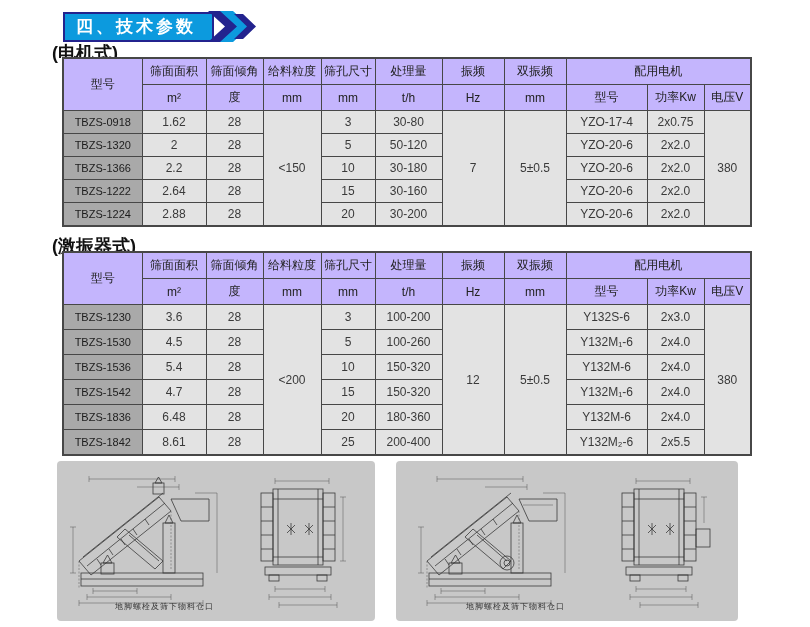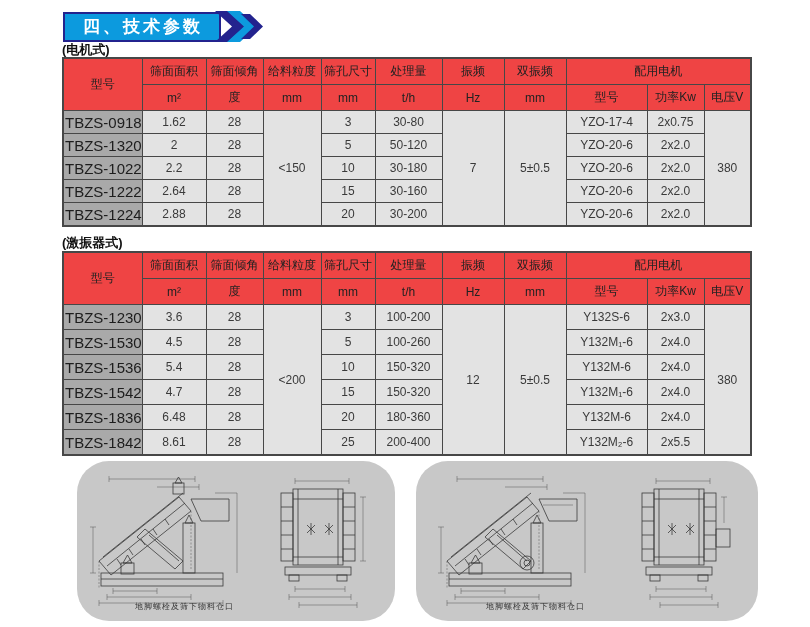--- a/index.html
+++ b/index.html
@@ -6,50 +6,49 @@
   body{
     width:810px;height:627px;background:#ffffff;
     font-family:"Liberation Sans","DejaVu Sans",sans-serif;
     position:relative;overflow:hidden;color:#222;
   }
   
   .banner-row{position:absolute;left:63px;top:11px;display:flex;align-items:center;}
   .banner{
     background:#0c9ade;border:2px solid #23238e;
     color:#ffffff;font-weight:bold;font-size:17px;letter-spacing:3px;
-    padding:2px 16px 3px 18px;line-height:21px;white-space:nowrap;
+    padding:2px 16px 3px 11px;line-height:21px;white-space:nowrap;
   }
   .chevrons{margin-left:-6px;display:block;}
   
   .section-label{
-    position:absolute;left:62px;font-size:13px;font-weight:bold;color:#111;
+    position:absolute;left:52px;font-size:18px;font-weight:bold;color:#111;
   }
   #label-motor{top:41px;}
   #label-exciter{top:234px;}
   
   table.spec{
     position:absolute;left:62px;border-collapse:collapse;table-layout:fixed;
     width:688px;border:2px solid #474747;
   }
   #motor-table{top:57px;}
   #exciter-table{top:251px;}
   table.spec th,table.spec td{
     border:1px solid #474747;text-align:center;vertical-align:middle;
     font-size:12px;font-weight:normal;padding:0 1px;overflow:hidden;white-space:nowrap;
   }
-  table.spec th{background:#ef4444;color:#222;height:25px;}
+  table.spec th{background:#c4b5fd;color:#222;height:25px;}
   table.spec td{background:#e3e3e3;color:#3a3a3a;}
-  table.spec td.model{background:#a9a9a9;color:#1d1d1d;font-size:15px;}
+  table.spec td.model{background:#a9a9a9;color:#1d1d1d;font-size:11px;}
   #motor-table td{height:22px;}
   #exciter-table td{height:24px;}
   
   .panel{
     position:absolute;top:461px;height:160px;background:#c8c8c8;
-    border-radius:32px;
-    margin-left:20px;
+    border-radius:4px;
   }
   #panel-left{left:57px;width:318px;}
   #panel-right{left:396px;width:342px;}
   .panel svg{position:absolute;}
   .panel .caption{
     position:absolute;bottom:9px;font-size:8px;color:#333;letter-spacing:1px;
   }
   #panel-left .caption{left:58px;}
   #panel-right .caption{left:70px;}
   .sketch{stroke:#3a3a3a;stroke-width:0.8;fill:none;}
@@ -126,21 +125,21 @@
     <tr>
       <td class="model">TBZS-1320</td>
       <td>2</td>
       <td>28</td>
       <td>5</td>
       <td>50-120</td>
       <td>YZO-20-6</td>
       <td>2x2.0</td>
     </tr>
     <tr>
-      <td class="model">TBZS-1022</td>
+      <td class="model">TBZS-1366</td>
       <td>2.2</td>
       <td>28</td>
       <td>10</td>
       <td>30-180</td>
       <td>YZO-20-6</td>
       <td>2x2.0</td>
     </tr>
     <tr>
       <td class="model">TBZS-1222</td>
       <td>2.64</td>

